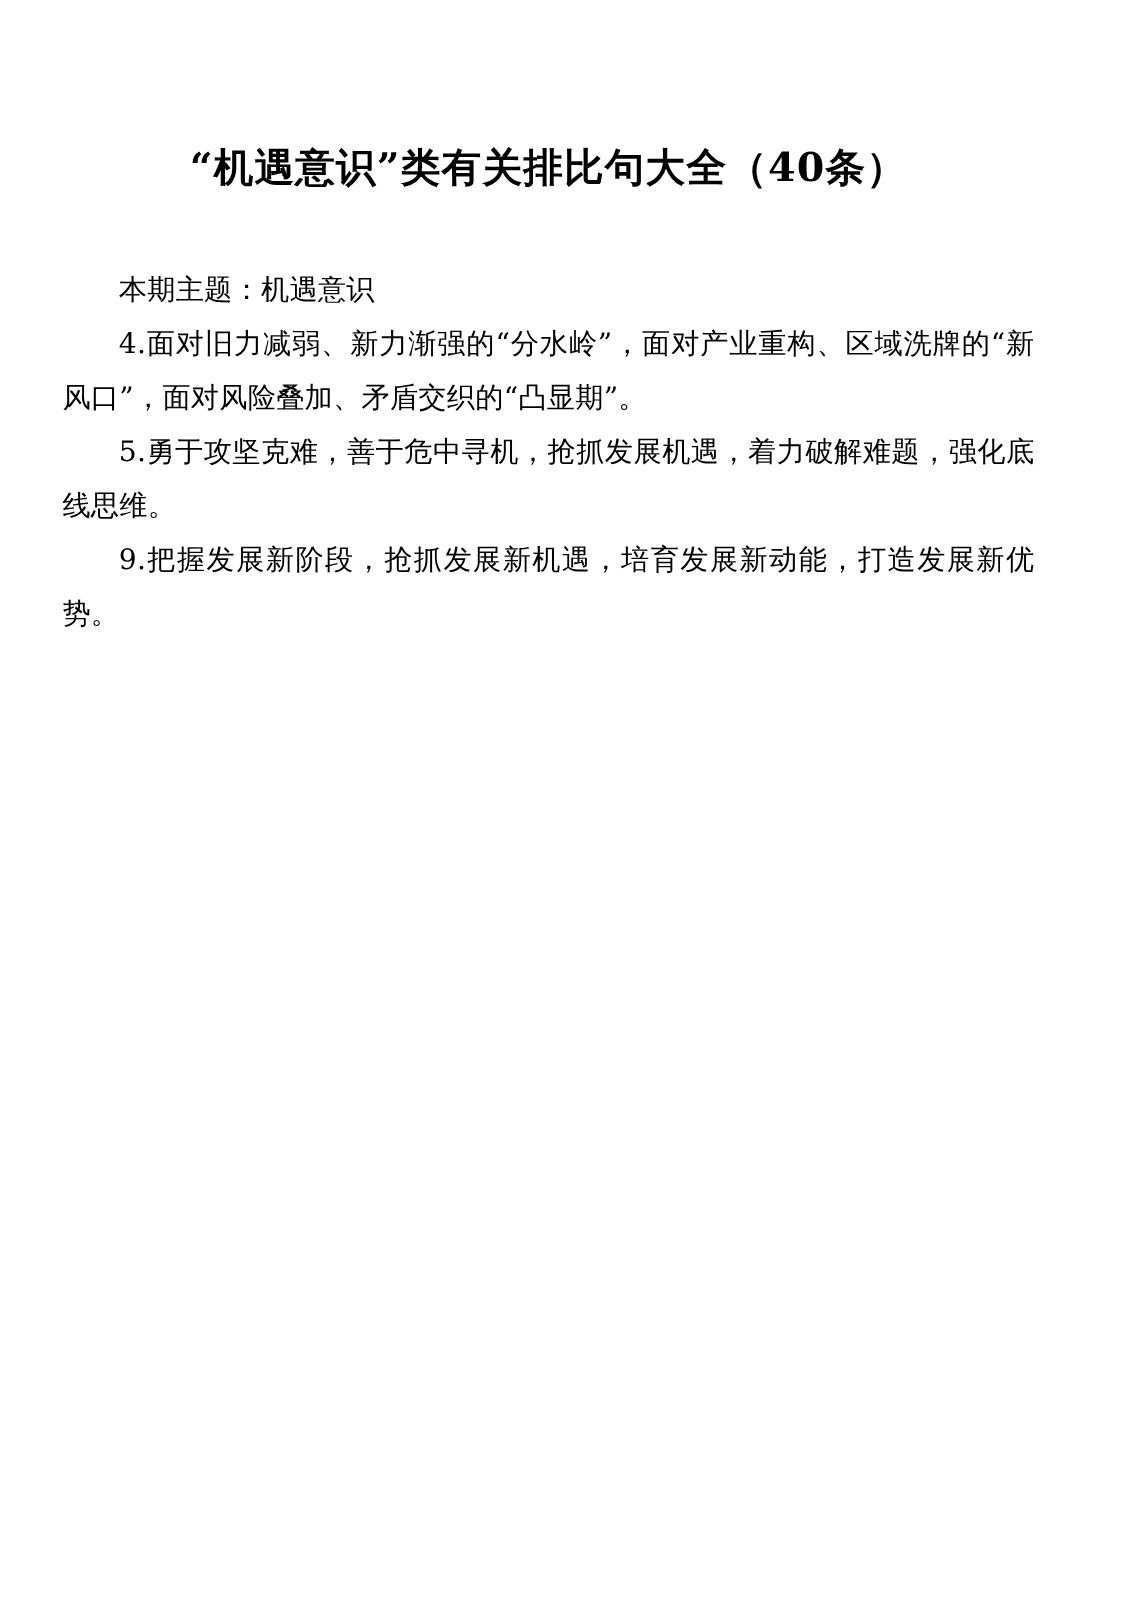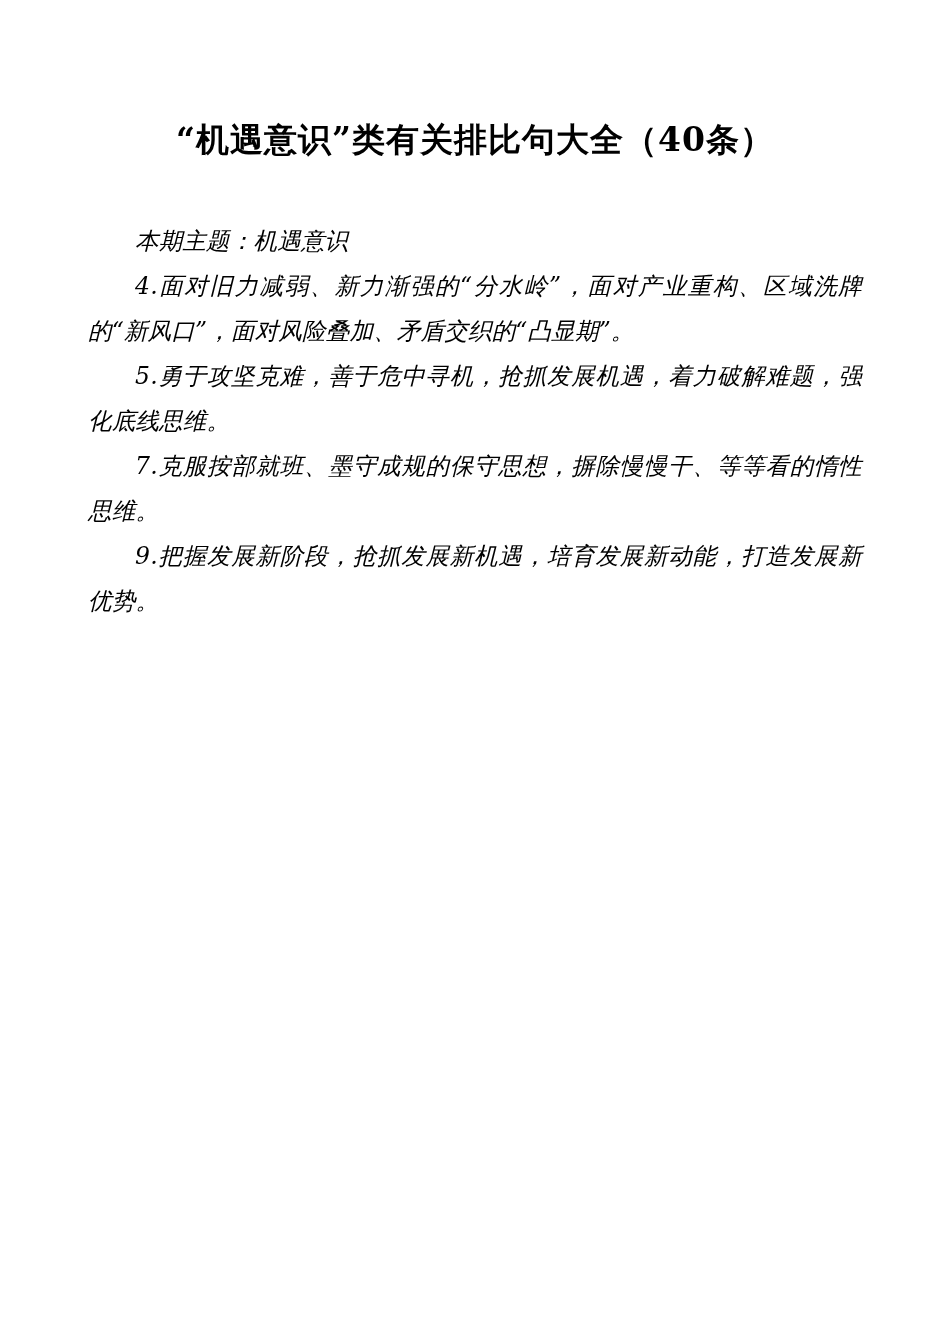--- a/index.html
+++ b/index.html
@@ -11,21 +11,21 @@
     width: 950px;
     height: 1344px;
     font-family: "DejaVu Serif", "Liberation Serif", serif;
     color: #000000;
     overflow: hidden;
   }
   .page {
     box-sizing: border-box;
     width: 950px;
     height: 1344px;
-    padding: 118px 88px 40px 88px;
+    padding: 118px 88px 40px 52px;
     background: #ffffff;
   }
   .doc-title {
     font-family: "DejaVu Serif", "Liberation Serif", serif;
     font-weight: bold;
     font-size: 33px;
     line-height: 1.35;
     text-align: center;
     letter-spacing: 1px;
     margin: 0 0 56px 0;
@@ -35,28 +35,26 @@
     line-height: 1.92;
     text-align: justify;
     text-justify: inter-ideograph;
     letter-spacing: 0.2px;
   }
   .para {
     margin: 0;
     text-indent: 2em;
     text-align: justify;
     text-justify: inter-ideograph;
-    font-style: italic;
   }
 </style>
 </head>
 <body>
 
 <div class="page">
   <h1 class="doc-title">“机遇意识”类有关排比句大全（40条）</h1>
   <div class="body-block">
     <p class="para">本期主题：机遇意识</p>
     <p class="para">4.面对旧力减弱、新力渐强的“分水岭”，面对产业重构、区域洗牌的“新风口”，面对风险叠加、矛盾交织的“凸显期”。</p>
     <p class="para">5.勇于攻坚克难，善于危中寻机，抢抓发展机遇，着力破解难题，强化底线思维。</p>
-    <p class="para">7.克服按部就班、墨守成规的保守思想，摒除慢慢干、等等看的惰性思维。</p>
     <p class="para">9.把握发展新阶段，抢抓发展新机遇，培育发展新动能，打造发展新优势。</p>
   </div>
 </div>
 
 </body></html>

